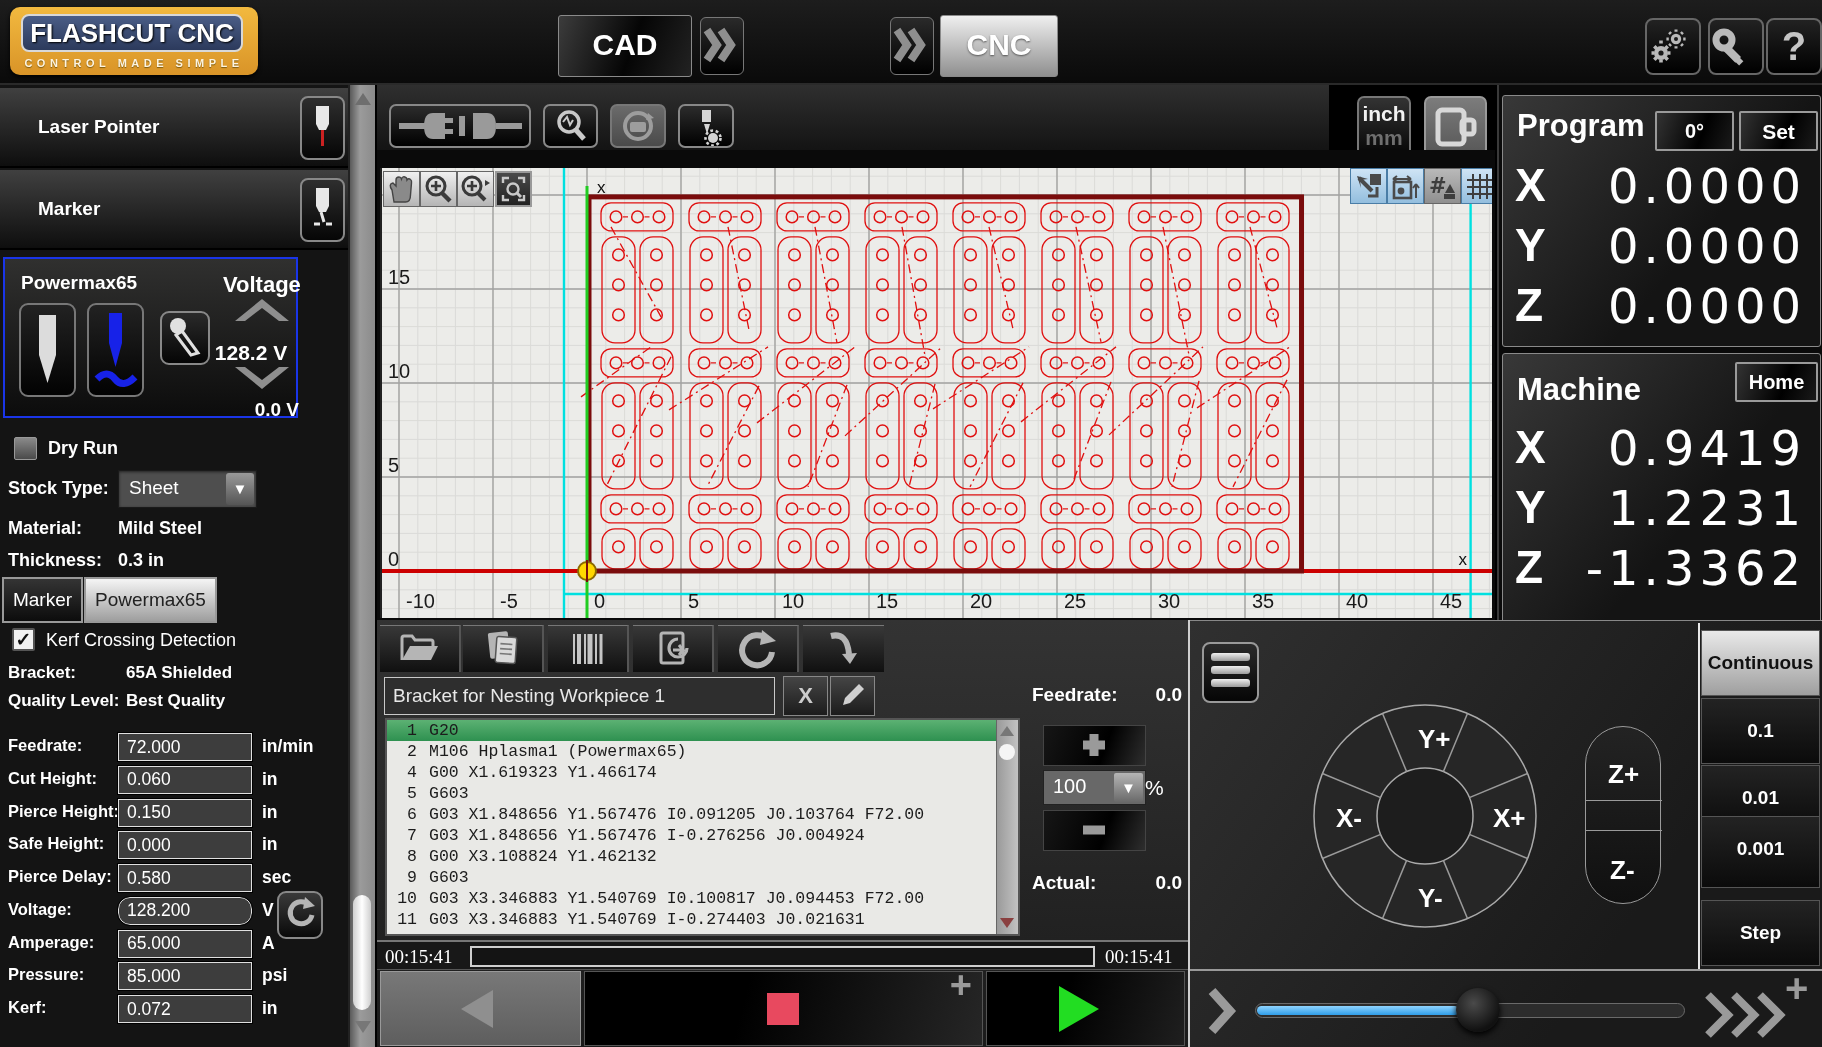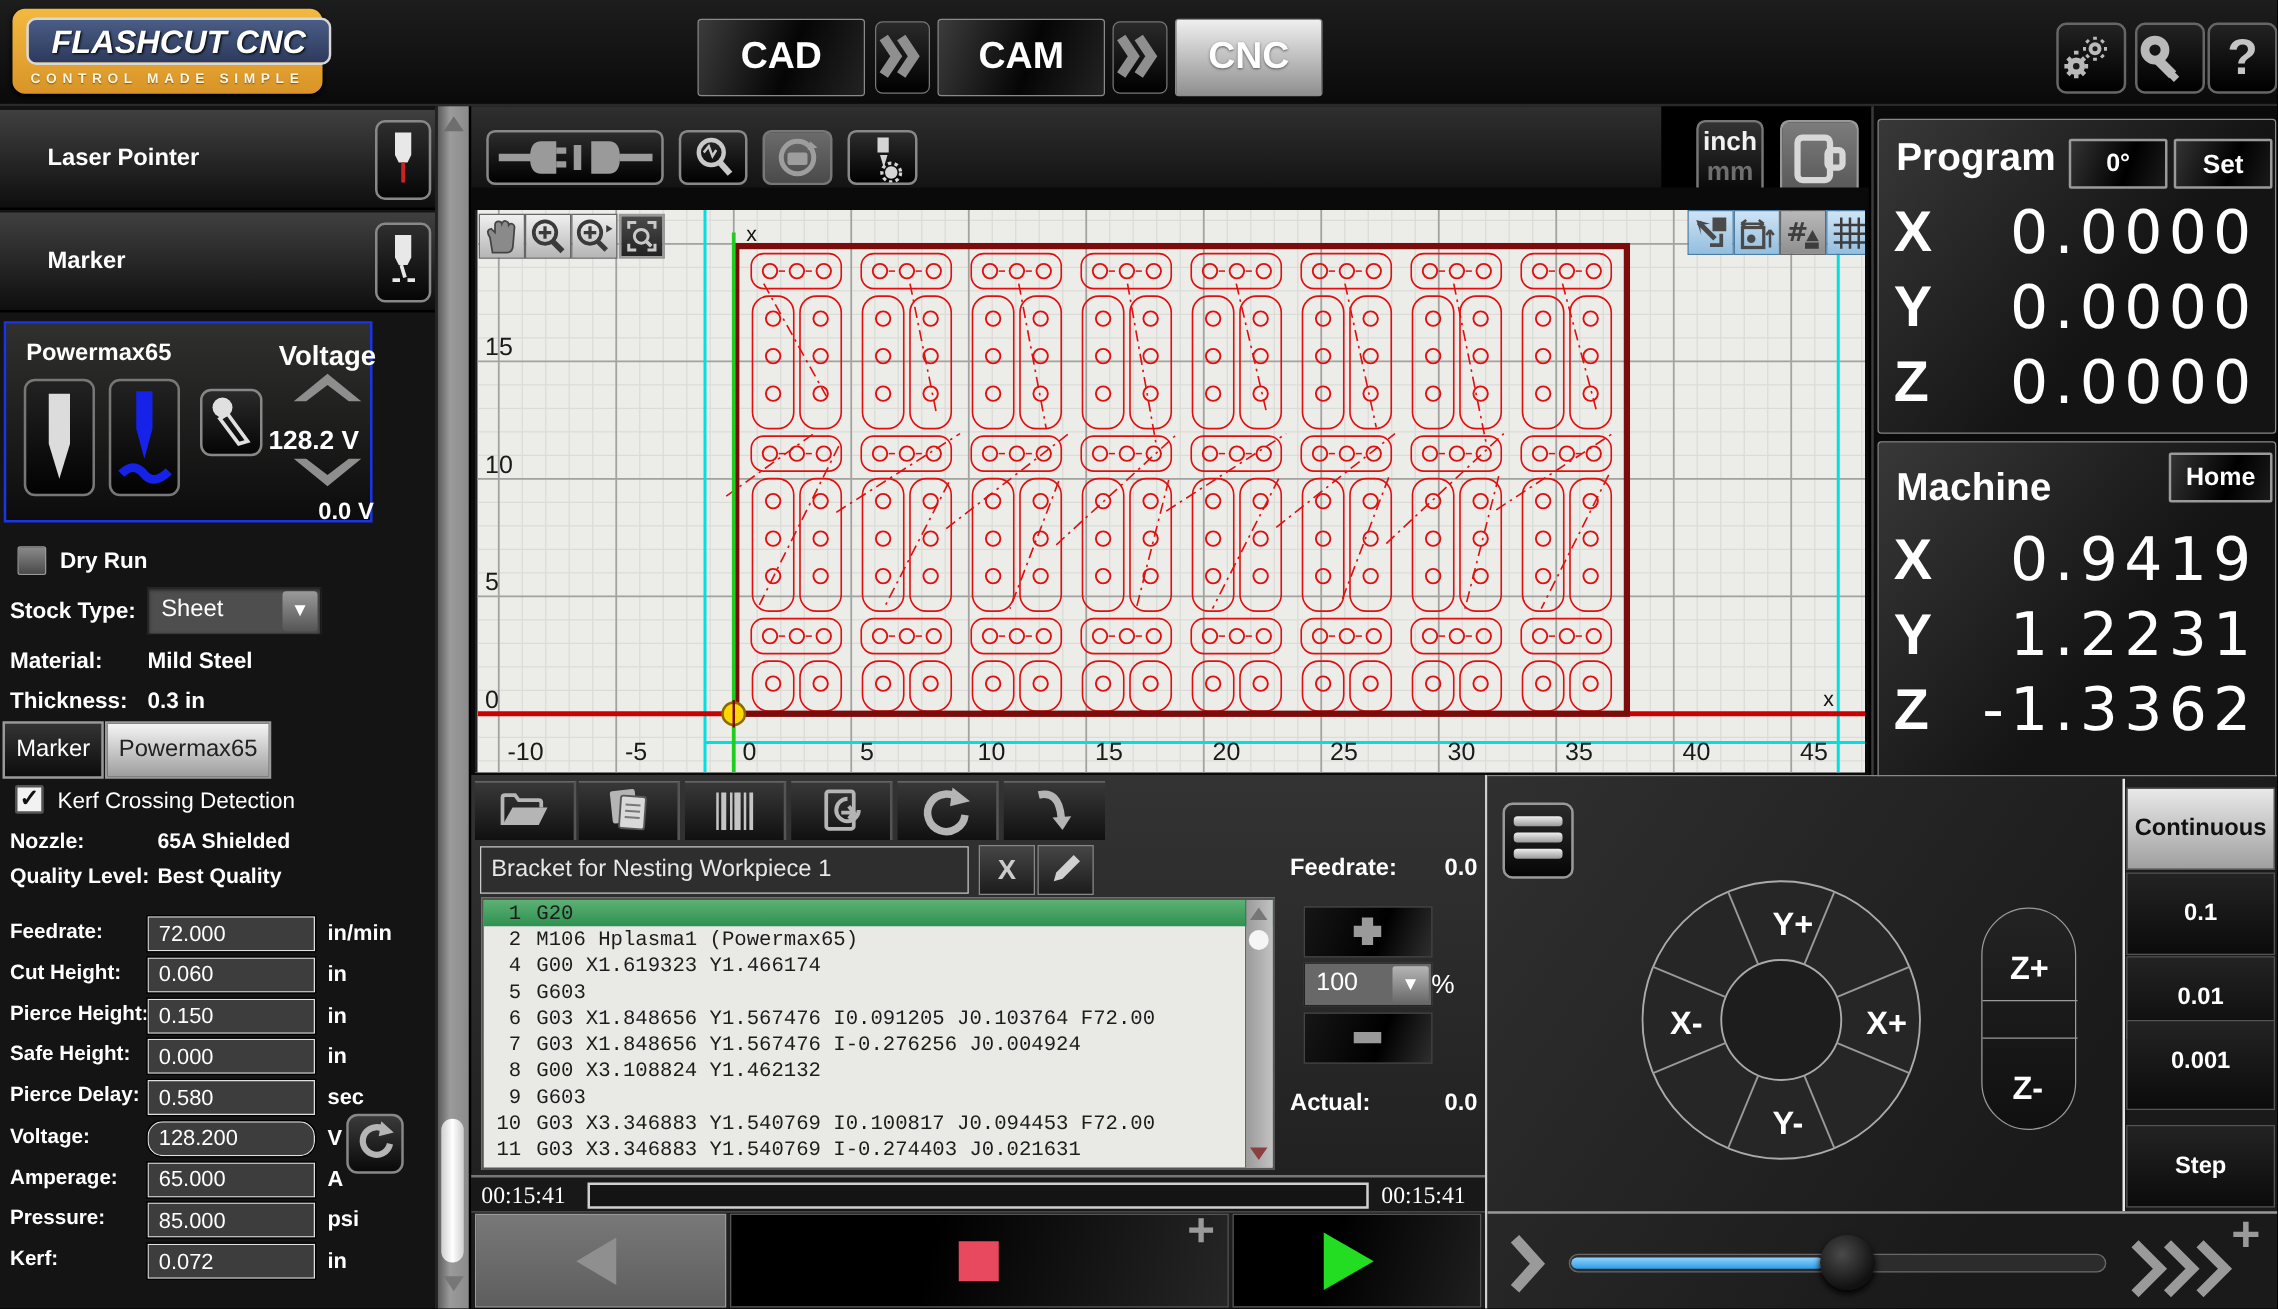--- a/index.html
+++ b/index.html
@@ -3,21 +3,21 @@
 <meta charset="utf-8">
 <style>
   * { margin:0; padding:0; box-sizing:border-box; }
   body { background:#000; font-family:"Liberation Sans", sans-serif; }
   #app { position:relative; width:1822px; height:1047px; background:#000; overflow:hidden; }
   .abs { position:absolute; }
 
   
   #topbar { left:0; top:0; width:1822px; height:85px; background:linear-gradient(#1d1d1d,#0a0a0a); border-bottom:2px solid #2a2a2a;}
   #logo { left:10px; top:7px; width:248px; height:68px; background:linear-gradient(#f2b93f,#d99428); border-radius:10px; box-shadow:0 2px 4px #000; }
-  #logo-inner { left:11px; top:7px; width:244px; height:38px; background:linear-gradient(#4a5d86,#2c3a5c); border-radius:8px; border:2px solid #d8d8d8; color:#fff; font-style:italic; font-weight:bold; font-size:26px; text-align:center; line-height:34px; letter-spacing:0px; text-shadow:1px 1px 2px #000;}
+  #logo-inner { left:11px; top:7px; width:222px; height:38px; background:linear-gradient(#4a5d86,#2c3a5c); border-radius:8px; border:2px solid #d8d8d8; color:#fff; font-weight:bold; font-size:26px; text-align:center; line-height:34px; letter-spacing:0px; text-shadow:1px 1px 2px #000;}
   #logo-sub { left:0; top:50px; width:248px; text-align:center; color:#fdf4e0; font-size:11px; letter-spacing:4.5px; font-weight:bold; text-shadow:0 1px 1px #7a5a10;}
   .navbtn { top:15px; height:62px; background:linear-gradient(110deg,#3c3c3c,#050505 55%,#222); border:1px solid #8a8a8a; border-radius:3px; color:#fff; font-weight:bold; font-size:30px; text-align:center; line-height:58px; }
   .navchev { top:17px; width:44px; height:58px; background:linear-gradient(#2a2a2a,#000); border:1px solid #777; border-radius:6px; color:#9a9a9a; font-size:30px; font-weight:bold; text-align:center; line-height:54px; letter-spacing:-4px;}
   #nav-cnc { background:linear-gradient(#efefef,#8f8f8f); color:#fff; text-shadow:0 1px 2px #555;}
   .sysbtn { top:18px; width:56px; height:57px; background:linear-gradient(#222,#000); border:2px solid #666; border-radius:8px; color:#b9b9b9; text-align:center; }
   .sysbtn svg { margin-top:7px; }
 
   
   #sidebar { left:0; top:85px; width:348px; height:962px; background:#141414; }
   .toolrow { left:0; width:348px; height:80px; background:linear-gradient(#404040,#0e0e0e); border-bottom:2px solid #000; }
@@ -130,21 +130,20 @@
     <div id="logo" class="abs">
       <div id="logo-inner" class="abs">FLASHCUT CNC</div>
       <div id="logo-sub" class="abs">CONTROL MADE SIMPLE</div>
     </div>
     <div class="navbtn abs" style="left:558px;width:134px;">CAD</div>
     <div class="navchev abs" style="left:700px;">
         <svg width="42" height="54" viewBox="0 0 42 54">
           <path d="M6 12 L16 27 L6 42 M20 12 L30 27 L20 42" fill="none" stroke="#8f8f8f" stroke-width="8"></path>
         </svg>
       </div>
-    <div class="navbtn abs" style="left:750px;width:134px;">CAM</div>
     <div class="navchev abs" style="left:890px;">
         <svg width="42" height="54" viewBox="0 0 42 54">
           <path d="M6 12 L16 27 L6 42 M20 12 L30 27 L20 42" fill="none" stroke="#8f8f8f" stroke-width="8"></path>
         </svg>
       </div>
     <div class="navbtn abs" id="nav-cnc" style="left:940px;width:118px;">CNC</div>
     <div class="sysbtn abs" style="left:1645px;">
       <svg width="40" height="40" viewBox="0 0 40 40">
         <g fill="#b9b9b9">
           <circle cx="14" cy="26" r="7"></circle>
@@ -233,21 +232,21 @@
     <div class="slabel" style="left:8px;top:465px;">Thickness:</div>
     <div class="svalue" style="left:118px;top:465px;">0.3 in</div>
 
     <div class="sidetab abs" style="left:2px;width:81px;line-height:42px;">Marker</div>
     <div class="sidetab abs" id="tab-pmax" style="left:84px;width:133px;line-height:42px;">Powermax65</div>
 
     <div class="cb checked abs" style="left:12px;top:543px;">✓</div>
     <div class="slabel" style="left:46px;top:545px;font-weight:400;">Kerf Crossing Detection</div>
 
     <div id="info-rows">
-        <div class="slabel" style="left:8px;top:578px;font-size:17px;">Nozzle:</div>
+        <div class="slabel" style="left:8px;top:578px;font-size:17px;">Bracket:</div>
        <div class="svalue" style="left:126px;top:578px;font-size:17px;">65A Shielded</div>
         <div class="slabel" style="left:8px;top:606px;font-size:17px;">Quality Level:</div>
        <div class="svalue" style="left:126px;top:606px;font-size:17px;">Best Quality</div>
       </div>
     <div id="param-rows">
         <div class="paramrow-label" style="top:651px;">Feedrate:</div>
        <input class="paramrow-input" style="top: 648px;" value="72.000" readonly="">
        <div class="paramrow-unit" style="top:651px;">in/min</div>
         <div class="paramrow-label" style="top:683.75px;">Cut Height:</div>
        <input class="paramrow-input" style="top: 680.75px;" value="0.060" readonly="">

